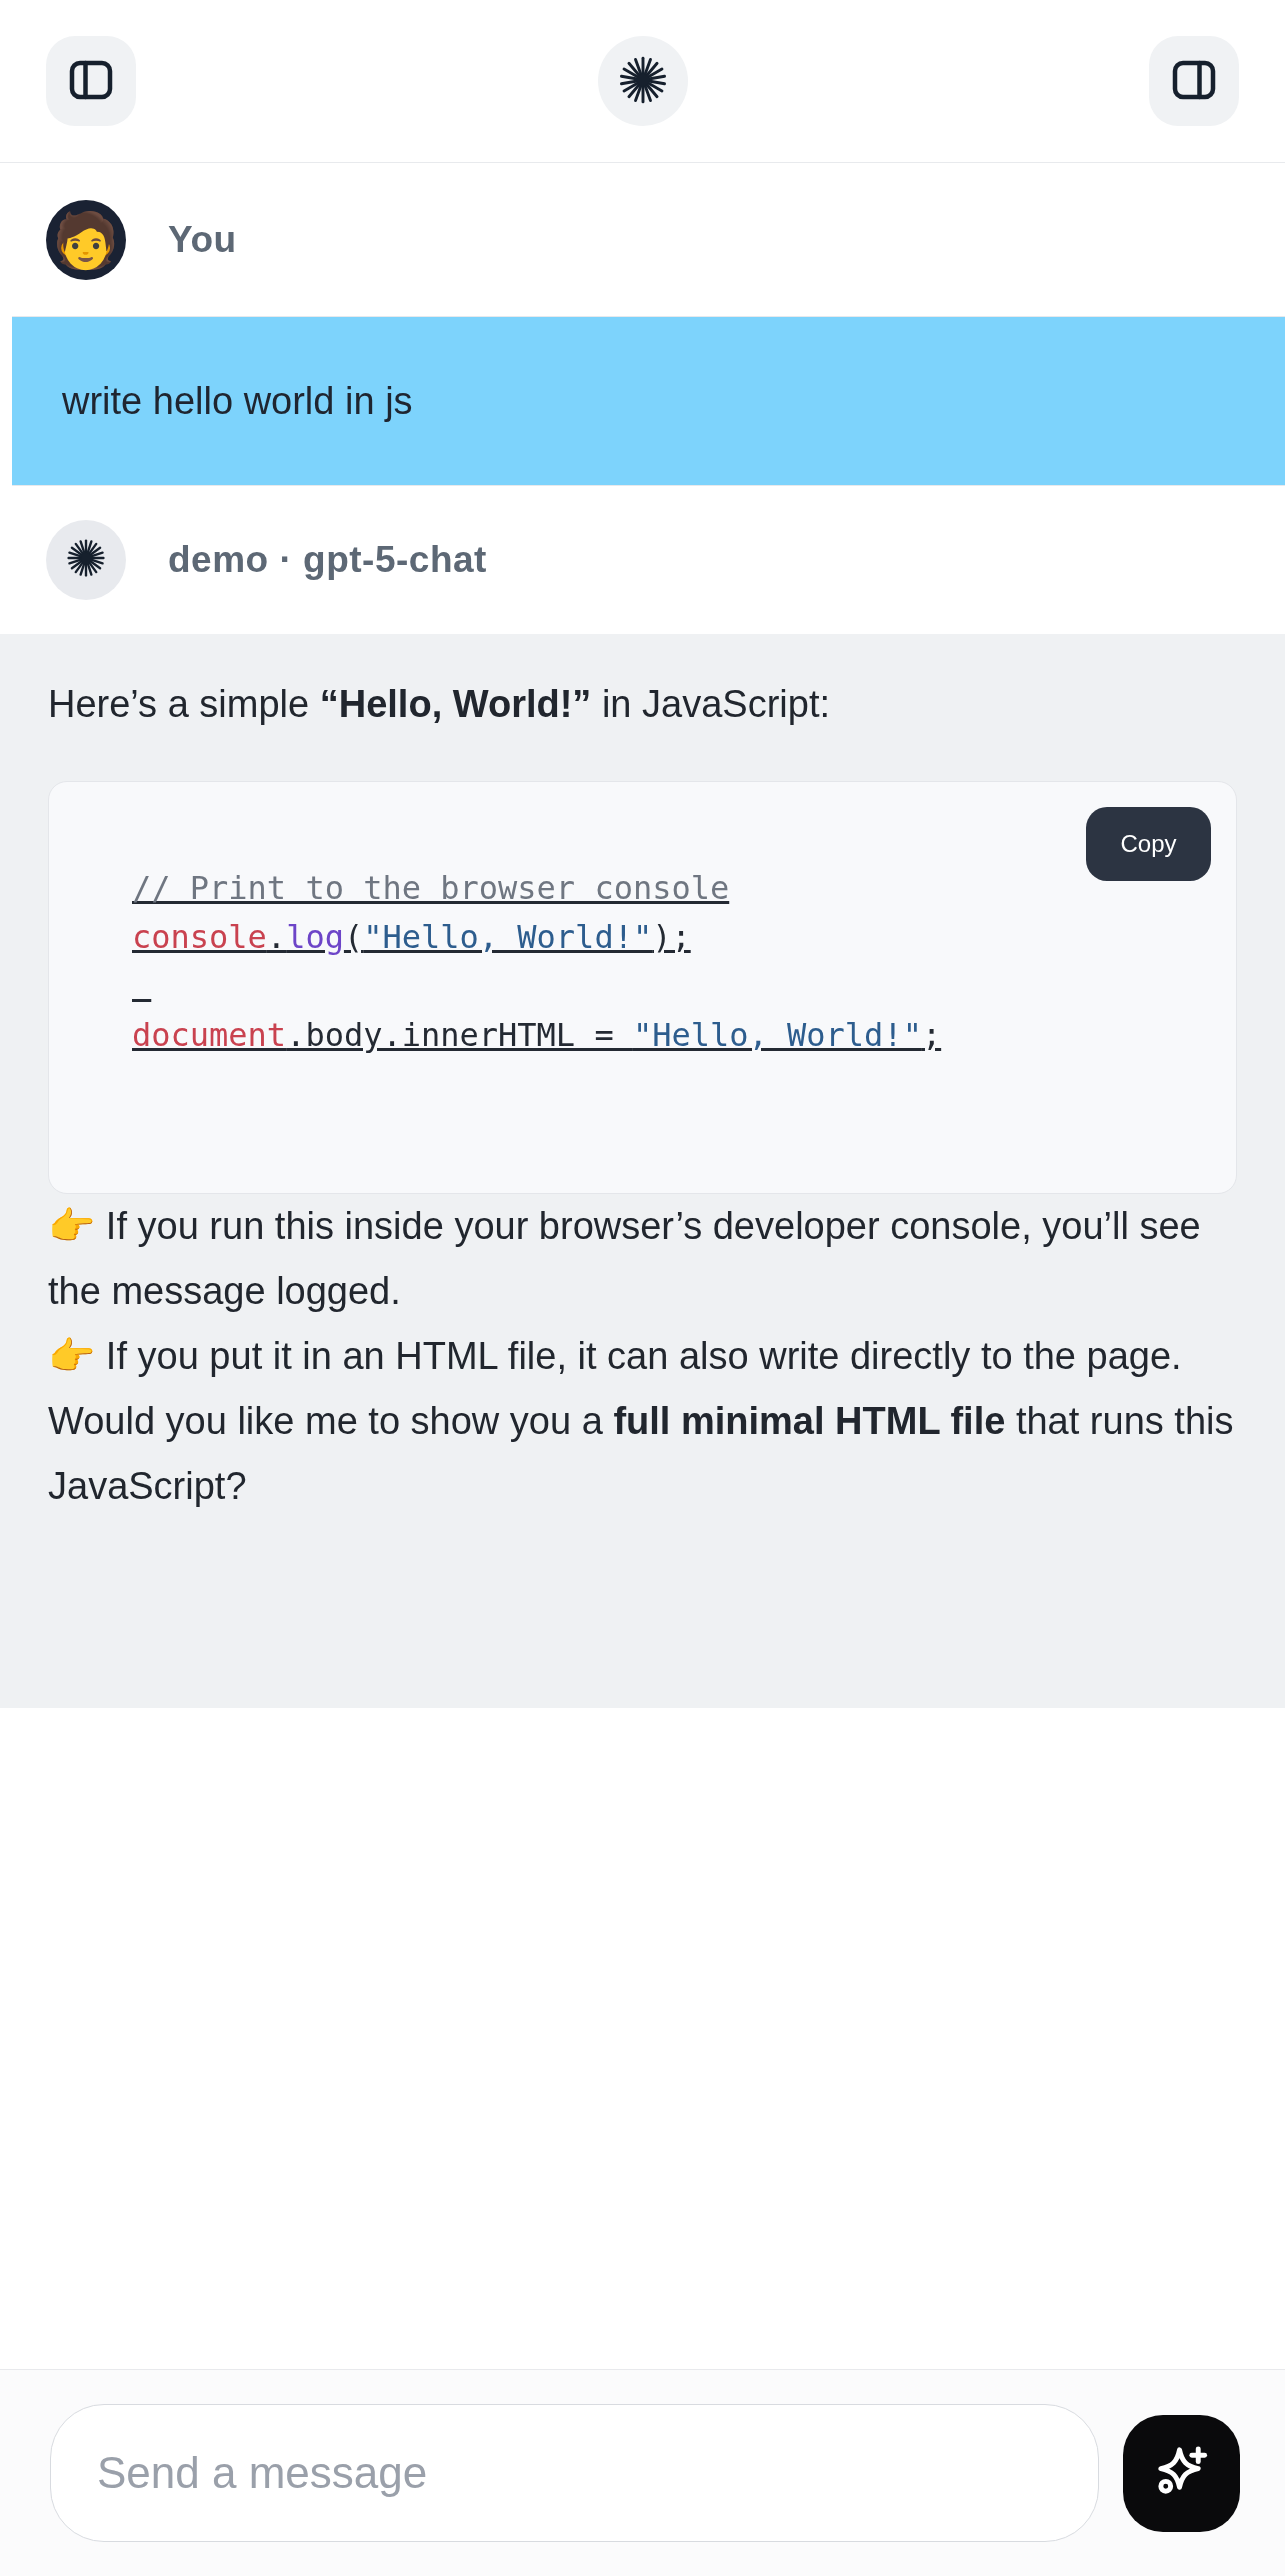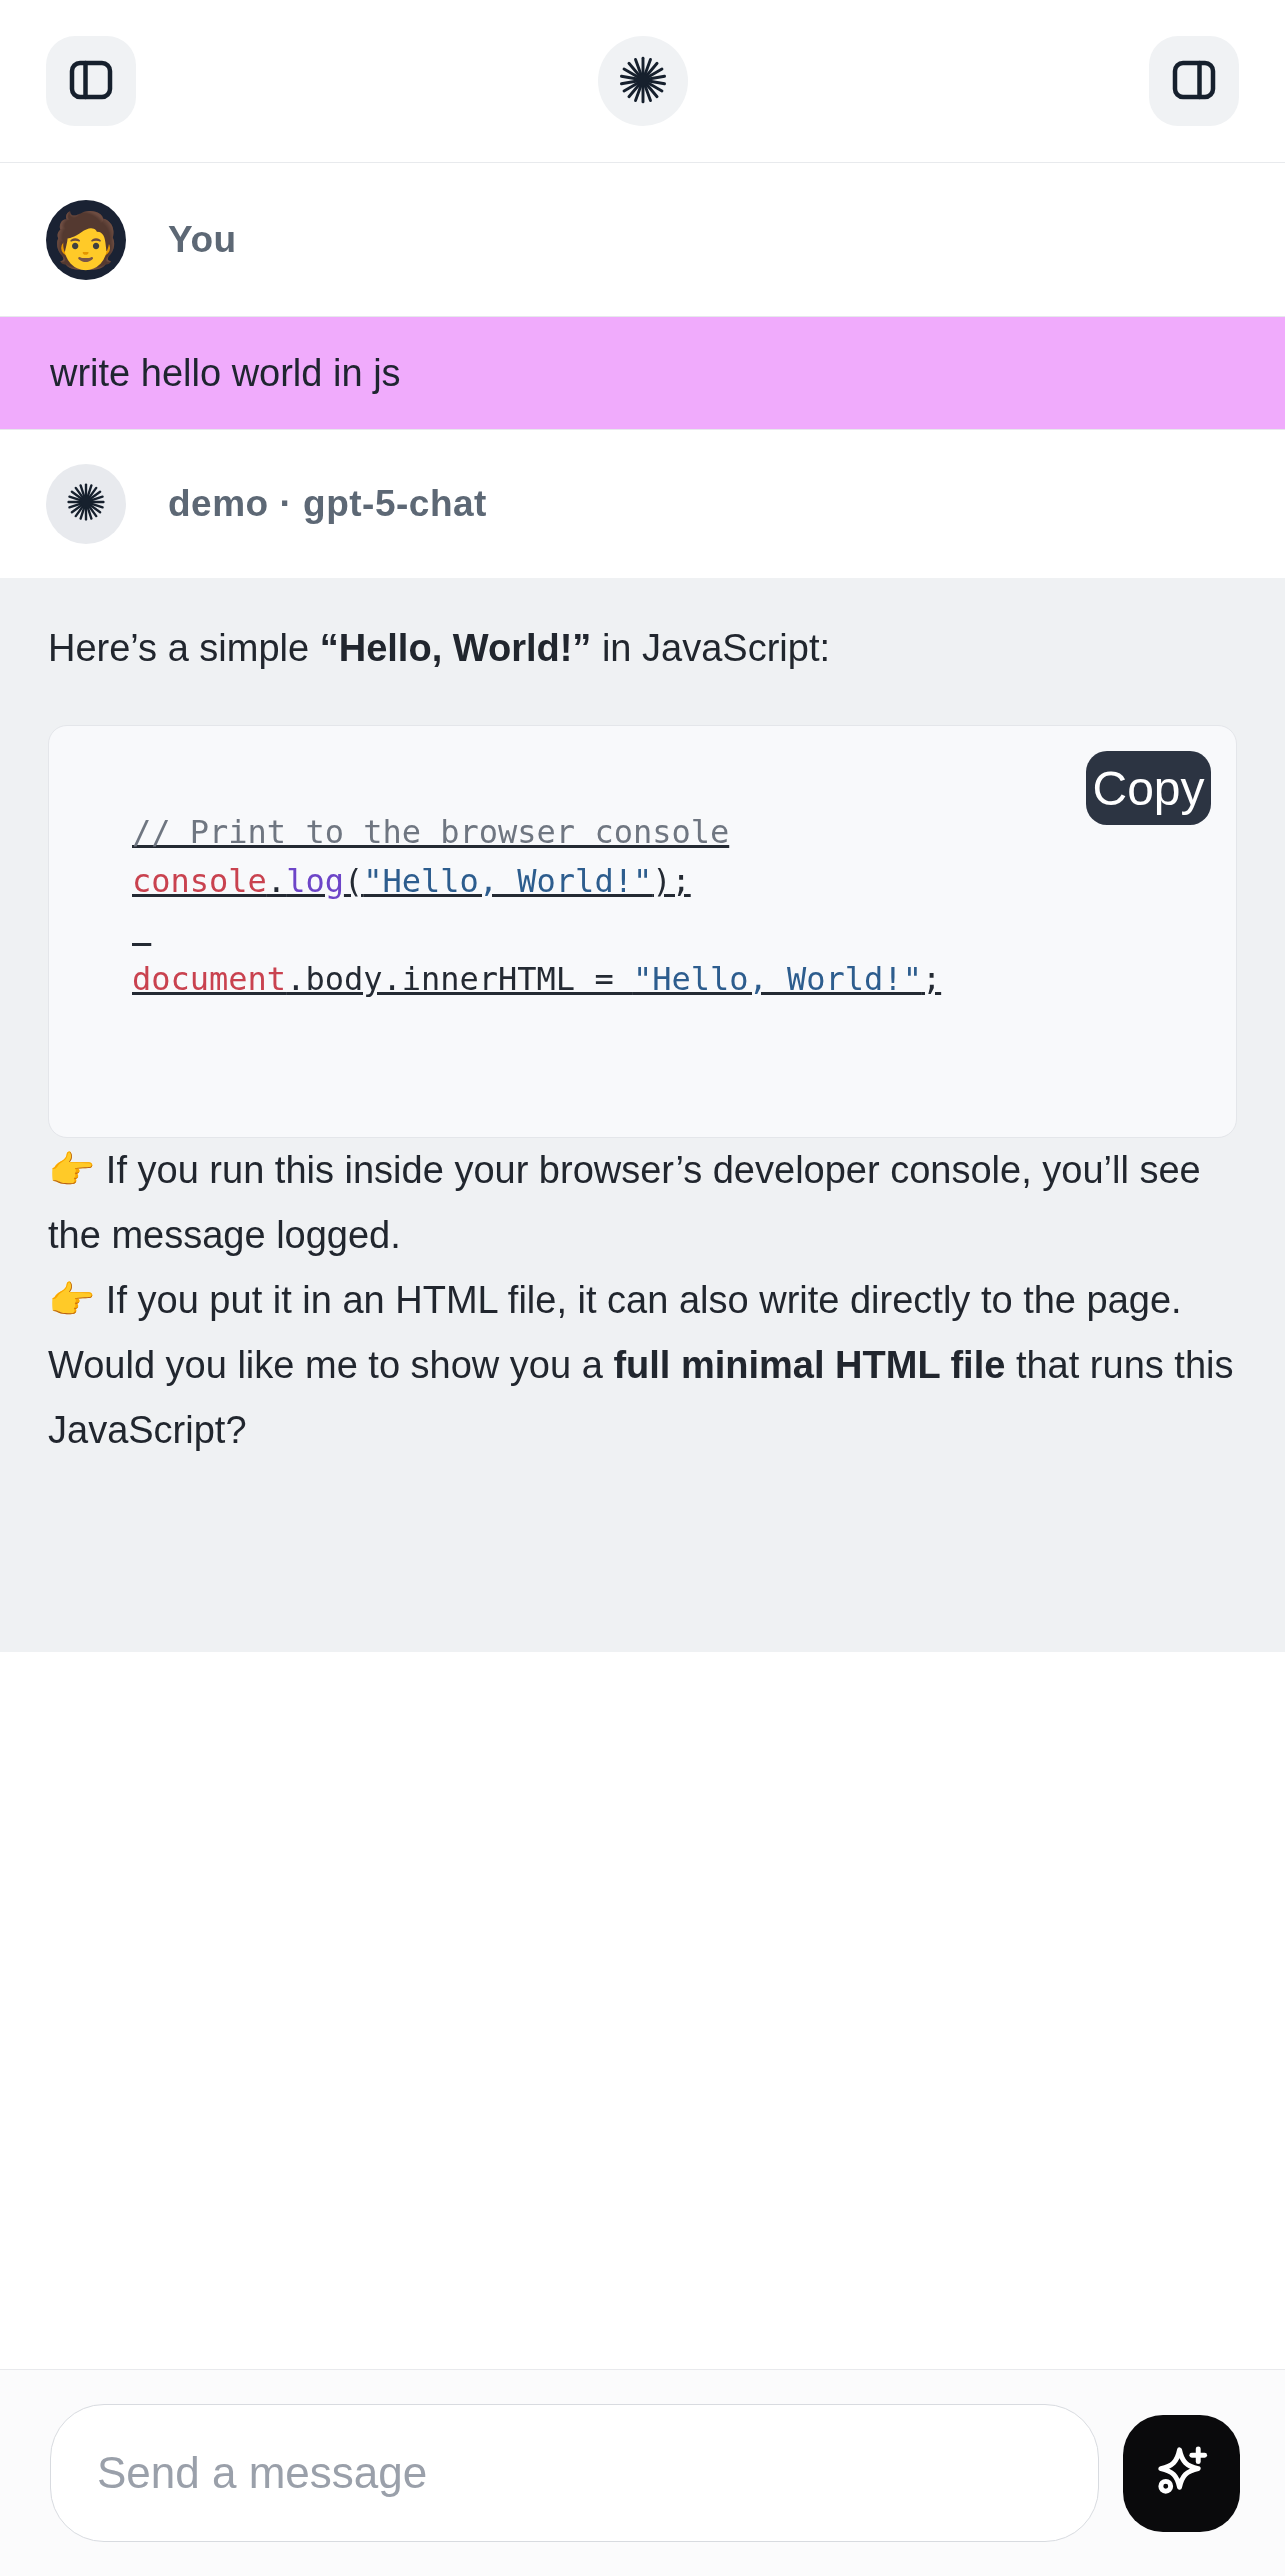--- a/index.html
+++ b/index.html
@@ -37,24 +37,24 @@
     display:flex; align-items:center; justify-content:center;
     flex:0 0 auto;
   }
   .avatar.user { background:#1a2233; font-size:54px; line-height:1; }
   .avatar.asst { background:#e8eaee; }
   .sender-label {
     font-size:37px; font-weight:700; color:#5d6875; letter-spacing:0.5px;
   }
   
   .user-band {
-    height:114px; background:#f0abfc;
+    height:170px; background:#7dd3fc;
     border-top:1.9px solid #e7e9ec; border-bottom:1.9px solid #e7e9ec;
     display:flex; align-items:center; padding:0 50px; flex:0 0 auto;
-    font-size:38px; color:#1f2530;
+    font-size:38px; color:#1f2530;margin-left:12px;
   }
   
   .asst-band {
     height:1074px; background:#eff1f3;
     padding:38px 48px 0 48px; flex:0 0 auto;
     font-size:38px; line-height:65px; color:#21262e;
   }
   .asst-band p { margin:0; }
   .asst-band strong { font-weight:700; }
   .tips { margin-top:48px; }
@@ -74,21 +74,21 @@
   }
   .tok-comment { color:#6f7681; }
   .tok-name    { color:#c9424f; }
   .tok-func    { color:#6d45c8; }
   .tok-string  { color:#2d5d8e; }
   .tok-plain   { color:#242a33; }
   .copy-btn {
     position:absolute; top:25px; right:25px;
     width:125px; height:74px; border:none; cursor:pointer;
     background:#2c3442; color:#ffffff; border-radius:21px;
-    font-family:"Liberation Sans", sans-serif; font-size:48px;
+    font-family:"Liberation Sans", sans-serif; font-size:24px;
     display:flex; align-items:center; justify-content:center;
   }
   
   .gap { flex:1 1 auto; background:#ffffff; }
   
   .composer {
     height:207px; flex:0 0 auto;
     background:#fbfbfc; border-top:1.9px solid #e8e9ec;
     display:flex; align-items:center;
     padding:0 45px 0 50px; gap:24px;

